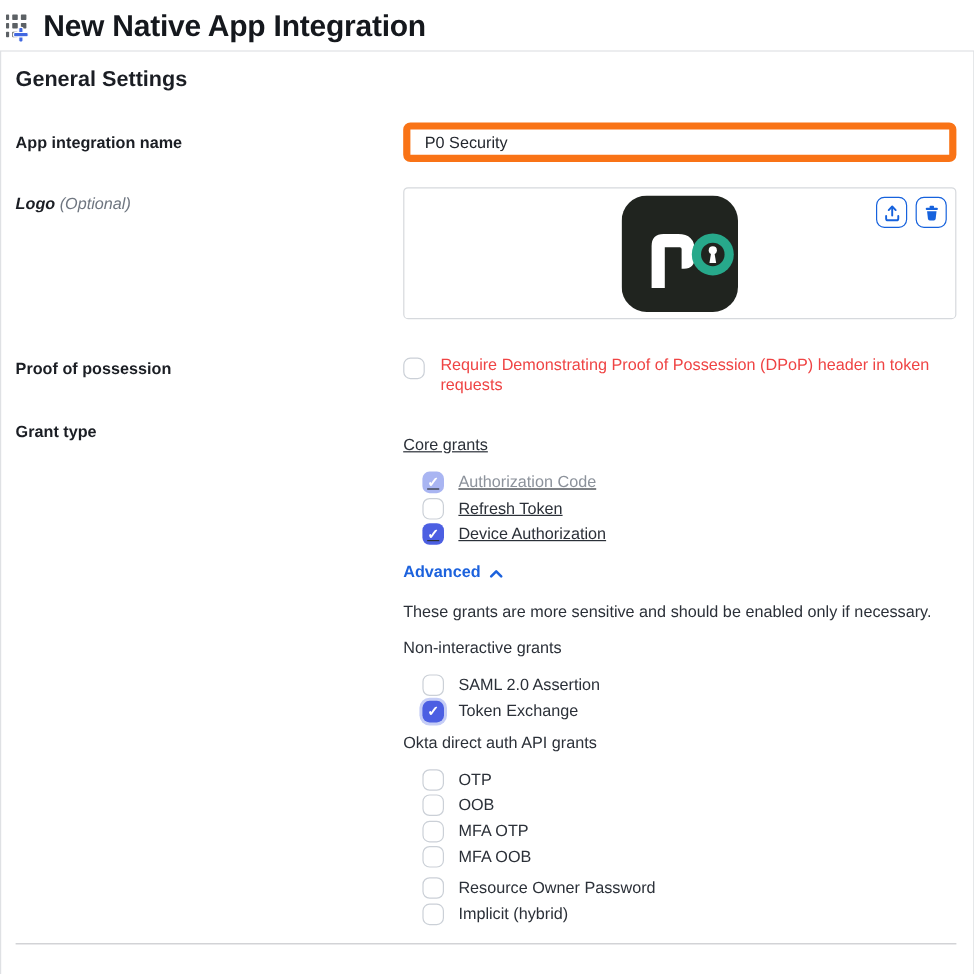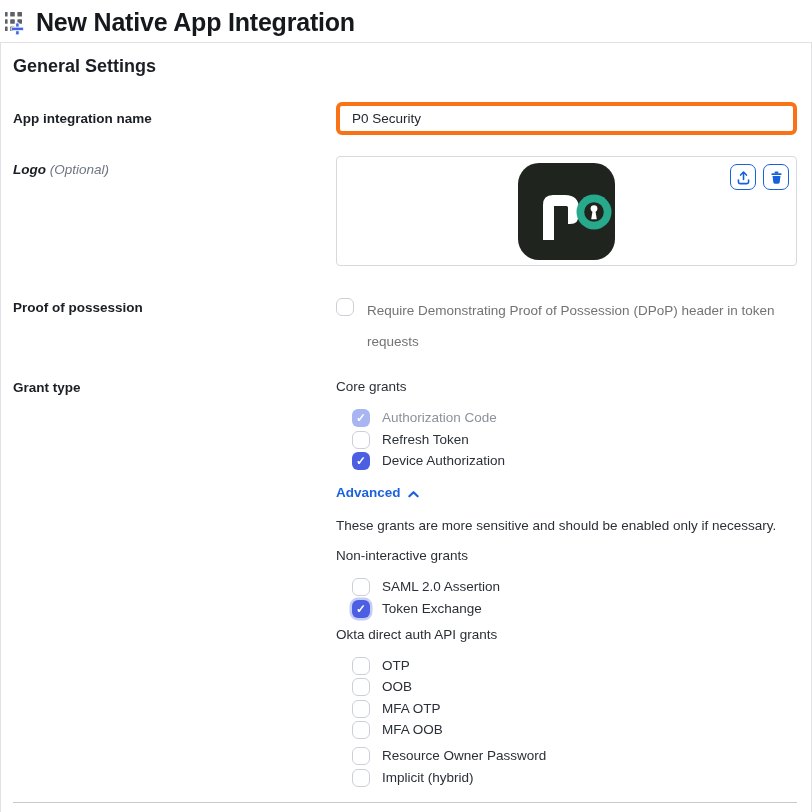--- a/index.html
+++ b/index.html
@@ -26,21 +26,21 @@
   .section-title { font-size:18px; font-weight:700; color:#1b1e24; margin:0 0 25px 0; }
 
   .row { display:grid; grid-template-columns:323px 1fr; }
   .row-label { font-weight:700; color:#1b1e24; padding-top:8px; line-height:17px; }
   .row-label.flat { padding-top:1px; }
   .optional { font-weight:400; color:#6f7680; }
 
   
   .row-name { margin-bottom:21px; }
   .text-input {
-    width:100%; height:33px; border:4px solid #f97316; border-radius:6px;
+    width:100%; height:33px; border:6px solid #f97316; border-radius:6px;
     padding:0 12px; font-family:inherit; font-size:13.5px; color:#23272e; outline:none; background:#fff;
   }
 
   
   .row-logo { margin-bottom:29px; }
   .row-logo .row-label { padding-top:5px;font-style:italic; }
   .logo-box {
     height:110px; border:1px solid #d6d9dd; border-radius:4px; position:relative;
     display:flex; align-items:center; justify-content:center; background:#fff;
   }
@@ -58,21 +58,21 @@
     display:flex; align-items:center; justify-content:center;
     color:#fff; font-size:12px; font-weight:700; line-height:1; cursor:pointer;
   }
   .checkbox.checked { background:var(--cb-blue); border:none; }
   .checkbox.checked-disabled { background:var(--cb-disabled); border:none; cursor:default; }
   .checkbox.focused { box-shadow:0 0 0 2.5px var(--focus-ring); }
 
   
   .row-proof { margin-bottom:21px;margin-top:32px; }
   .proof-option { display:flex; gap:13px; }
-  .proof-text { max-width:412px; line-height:31px; color:#737373; margin-top:-3px; }
+  .proof-text { max-width:412px; line-height:17px; color:#ef4444; margin-top:-3px; }
 
   
   .grant-col { color:#2b3038; }
   .grant-heading { line-height:17px; margin:0 0 14px 0; }
   .check-row { display:flex; align-items:center; gap:12px; height:18px; margin:0 0 3.5px 16px; }
   .check-label { line-height:18px; }
   .check-label.disabled { color:#8c929b; }
   .advanced-row { display:flex; align-items:flex-end; gap:6px; margin:14px 0 16px 0; cursor:pointer; width:max-content; }
   .advanced-link { color:var(--link-blue); font-weight:700; line-height:17px; }
   .advanced-note { line-height:17px; margin:0 0 13px 0; }
@@ -152,21 +152,21 @@
       <span class="checkbox" id="proof-checkbox"></span>
       <span class="proof-text">Require Demonstrating Proof of Possession (DPoP) header in token requests</span>
     </div>
   </div>
 
   <div class="row">
     <div class="row-label flat">Grant type</div>
     <div class="grant-col">
 
       <div id="core-group">
-          <div class="grant-group" style="margin-top: 0px;">
+          <div class="grant-group" style="margin-top: 12px; text-decoration: underline;">
             <div class="grant-heading">Core grants</div>
             <div class="check-row">
               <span class="checkbox checked-disabled">✓</span>
               <span class="check-label disabled">Authorization Code</span>
             </div>
             <div class="check-row">
               <span class="checkbox"></span>
               <span class="check-label">Refresh Token</span>
             </div>
             <div class="check-row">

